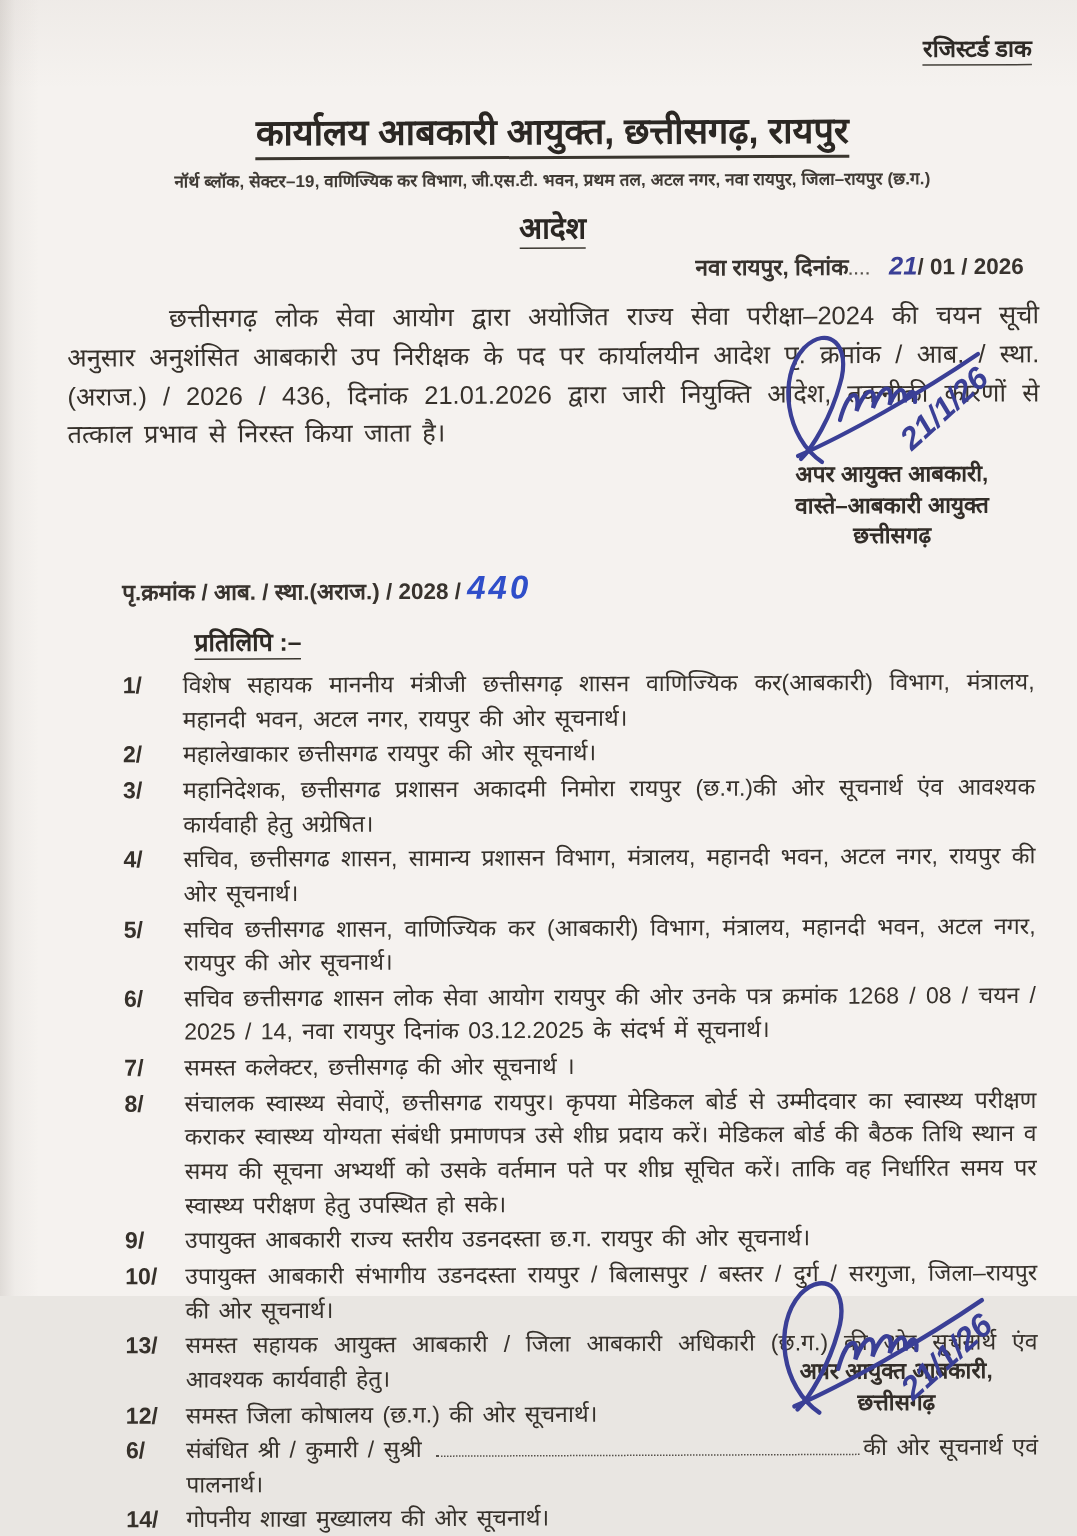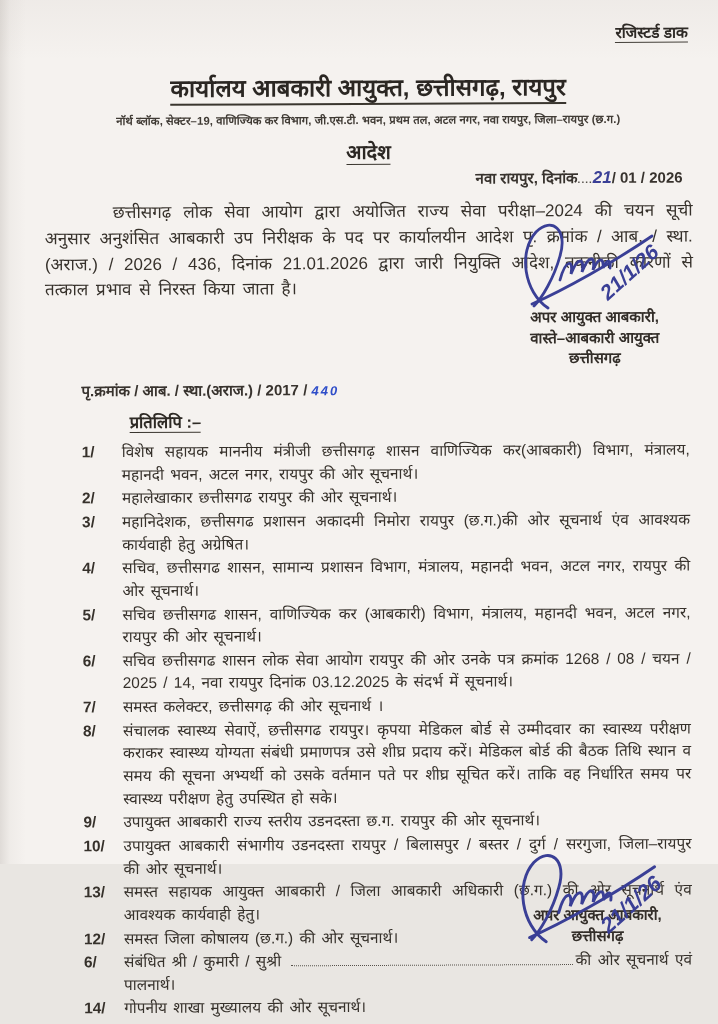--- a/index.html
+++ b/index.html
@@ -53,26 +53,27 @@
     font-size:15px;font-weight:bold;color:#38332e;
   }
   .leader-dots{
     font-size:10px;letter-spacing:1px;vertical-align:baseline;color:#55504a;
   }
   .hand{
     color:var(--ink,#3a3f96);
     font-weight:bold;
     font-style:italic;
     font-size:17px;
+    margin-left:12px;
   }
   .hand-num{
     color:var(--hand-blue,#2f4ec9);
     font-weight:bold;
     font-style:italic;
-    font-size:13px;
+    font-size:22px;
     letter-spacing:2px;
   }
   .body-para{
     margin:10px 0 0 0;
     font-size:17px;line-height:1.52;
     text-align:justify;
     text-indent:68px;
     color:#36312b;
     word-spacing:3px;
     font-weight:500;
@@ -158,21 +159,21 @@
 
     <div class="signatory1">
       <div>अपर आयुक्त आबकारी,</div>
       <div>वास्ते–आबकारी आयुक्त</div>
       <div>छत्तीसगढ़</div>
     </div>
     <div class="clearfix"></div>
 
     <div class="ref-row">
       <div>
-        <span>पृ.क्रमांक / आब. / स्था.(अराज.) / 2017 /</span>
+        <span>पृ.क्रमांक / आब. / स्था.(अराज.) / 2028 /</span>
         <span class="hand-num">440</span>
       </div>
     </div>
 
     <div class="copy-heading">
       <span>प्रतिलिपि :–</span>
     </div>
 
     <div class="copy-list" id="copy-list">
         <div class="copy-item">

